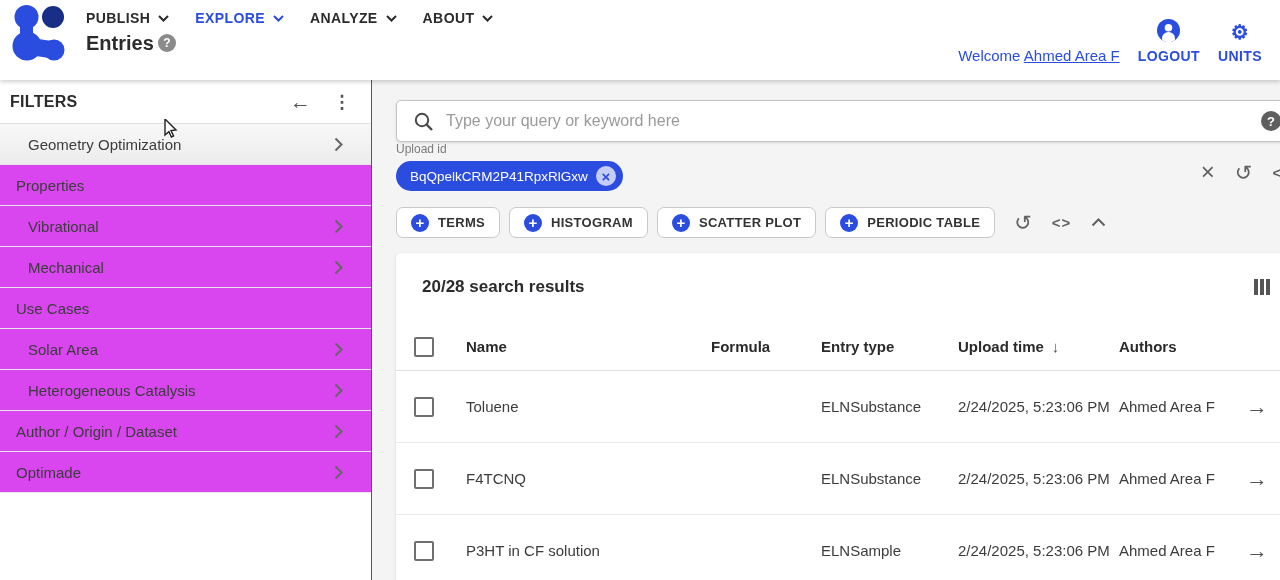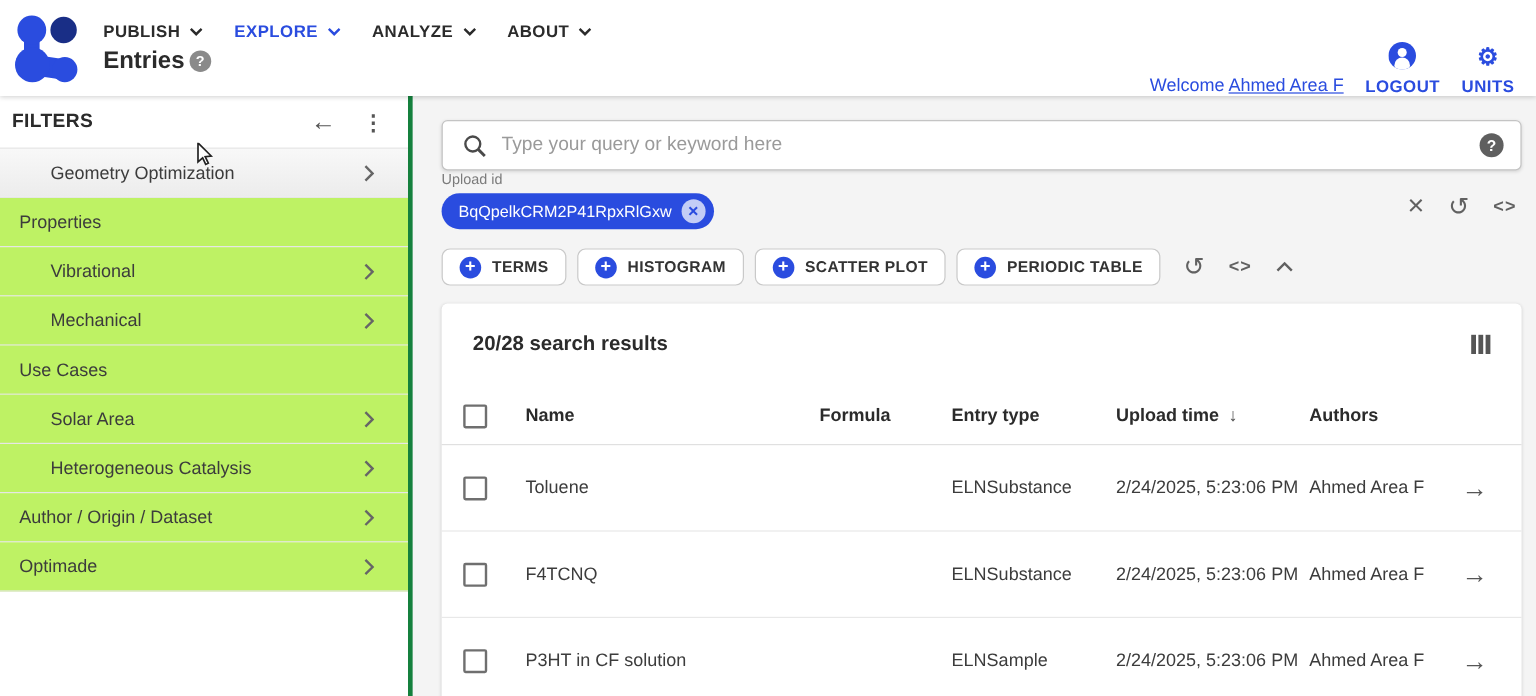--- a/index.html
+++ b/index.html
@@ -1,21 +1,21 @@
 <!DOCTYPE html>
 <html><head>
 <meta charset="utf-8">
 <style>
   * { margin:0; padding:0; box-sizing:border-box; }
   html,body { width:1280px; height:580px; overflow:hidden; background:#fff;
     font-family:"Liberation Sans", sans-serif; color:#333; }
 
   
   .appbar { position:relative; height:80px; background:#fff; display:flex;
-    align-items:stretch; padding:0 18px 0 12px; box-shadow:0 2px 4px rgba(0,0,0,0.18); z-index:20; }
+    align-items:stretch; padding:0 18px 16px 12px; box-shadow:0 2px 4px rgba(0,0,0,0.18); z-index:20; }
   .logo { align-self:center; margin-top:2px; cursor:pointer; }
   .nav-title-col { margin-left:20px; display:flex; flex-direction:column; justify-content:center; gap:6px; }
   .nav-row { display:flex; align-items:center; gap:26px; }
   .nav-item { display:flex; align-items:center; gap:8px; font-size:14px; font-weight:700;
     letter-spacing:0.4px; color:#2b2b2b; cursor:pointer; }
   .nav-item.active { color:#2A4CDF; }
   .nav-item svg { margin-top:1px; }
   .title-row { display:flex; align-items:center; gap:4px; }
   .page-title { font-size:20px; font-weight:700; color:#2b2b2b; }
   .help-badge { width:18px; height:18px; border-radius:50%; background:#8a8a8a; color:#fff;
@@ -24,31 +24,31 @@
   .welcome { font-size:15px; }
   .welcome .uname { text-decoration:underline; cursor:pointer; }
   .acct-btn { display:flex; align-items:center; gap:6px; font-size:14px; font-weight:700;
     letter-spacing:0.4px; cursor:pointer;flex-direction:column; }
   .gear-glyph { font-size:20px; line-height:1; }
 
   
   .body-row { display:flex; height:500px; }
 
   
-  .sidebar { width:344px; background:#fff; border-right:4px solid #15803d; flex-shrink:0; }
+  .sidebar { width:372px; background:#fff; border-right:1px solid #15803d; flex-shrink:0; }
   .filters-head { height:44px; display:flex; align-items:center; padding:0 20px 0 10px;
     border-bottom:1px solid #e0e0e0; }
   .filters-title { font-size:16px; font-weight:700; color:#2b2b2b; letter-spacing:0.3px; }
   .filters-head .spacer { flex:1; }
   .head-icon { color:#555; cursor:pointer; }
   .back-glyph { font-size:21px; margin-right:22px; }
   .kebab-glyph { font-size:18px; font-weight:700; }
   .side-row { height:41px; display:flex; align-items:center; padding:0 28px 0 16px;
-    border-bottom:1px solid #e6e6e6; font-size:15px; color:#3c3c3c; cursor:pointer; background:#bef264; }
-  .side-row.indent { padding-left:42px; }
+    border-bottom:1px solid #e6e6e6; font-size:15px; color:#3c3c3c; cursor:pointer; background:#d946ef; }
+  .side-row.indent { padding-left:28px; }
   .side-row.highlight { background:linear-gradient(#f8f8f8,#ececec); }
   .side-row .spacer { flex:1; }
   .side-chevron { flex-shrink:0; }
 
   
   .main { flex:1; background:#f4f4f4; padding:20px 20px 0 24px; position:relative; }
 
   .search-bar { height:42px; background:#fff; border:1px solid #c4c4c4; border-radius:5px;
     box-shadow:0 1px 3px rgba(0,0,0,0.12); display:flex; align-items:center; }
   .search-bar .mag { margin:0 12px 0 16px; flex-shrink:0; }

